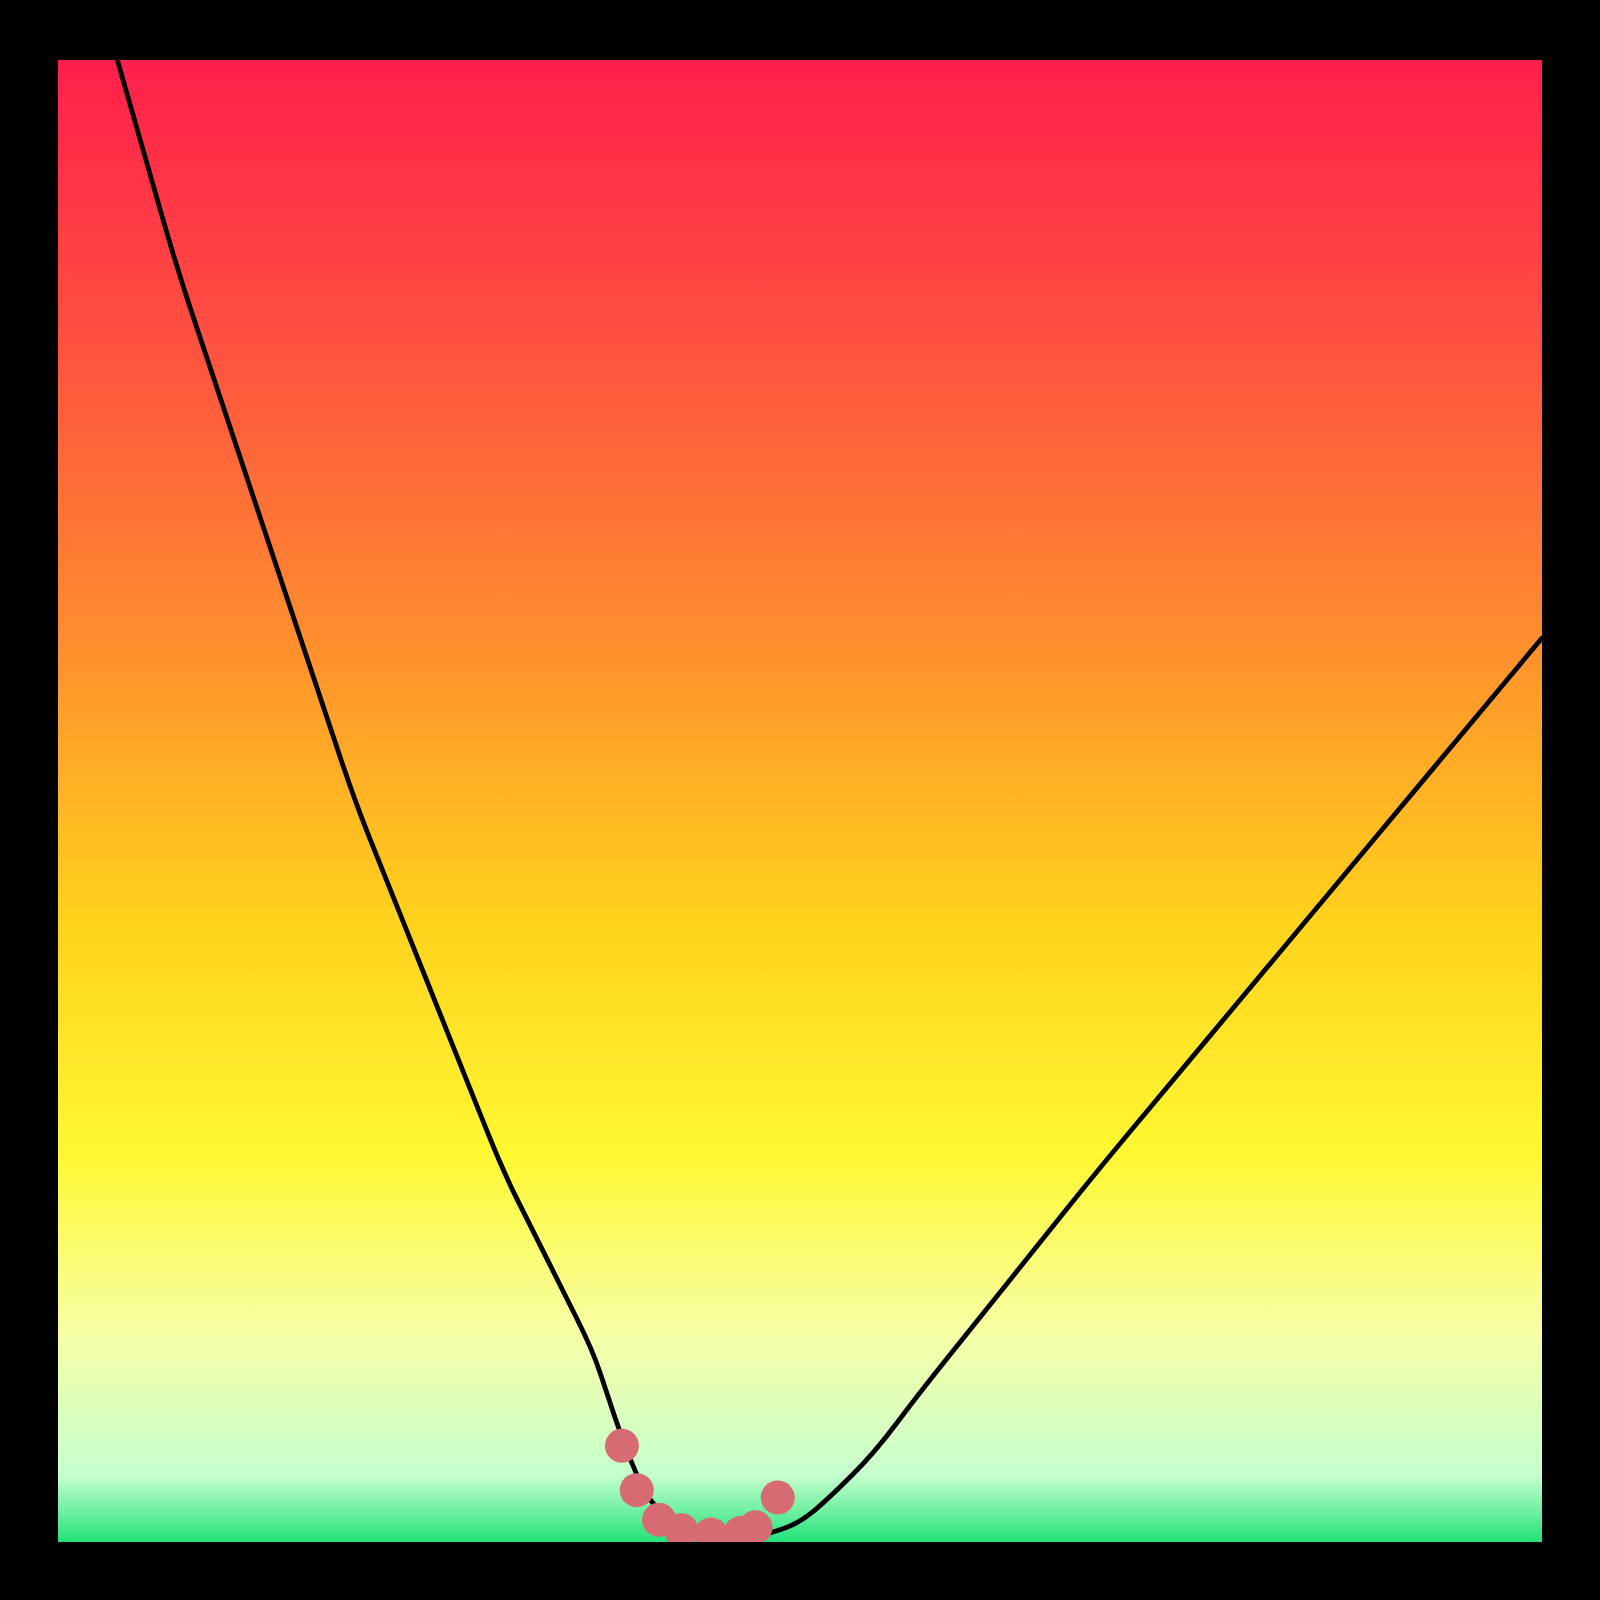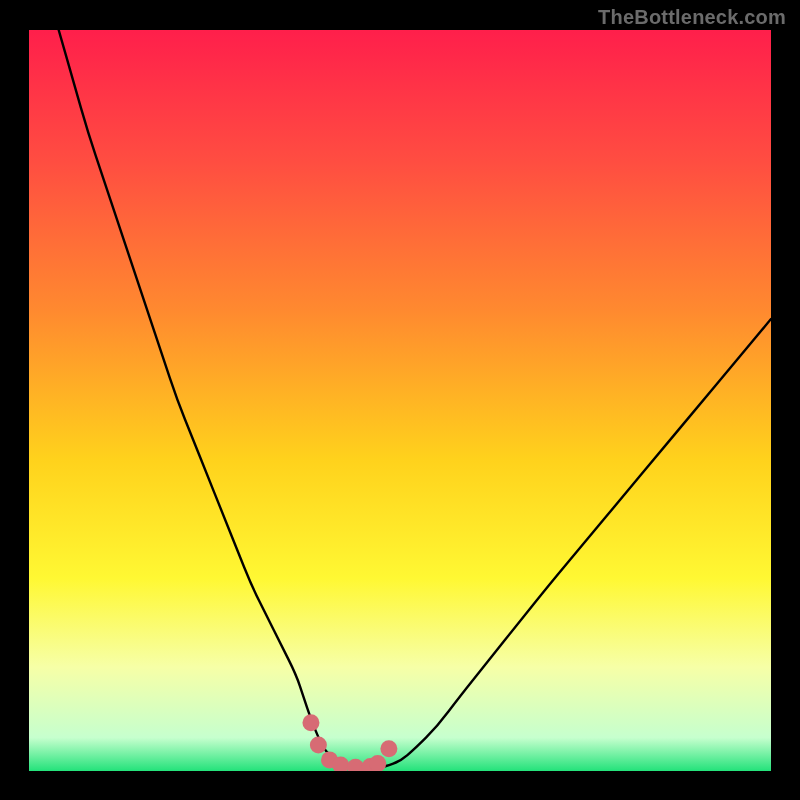--- a/index.html
+++ b/index.html
@@ -57,14 +57,13 @@
         <circle cx="281.96" cy="692.84" r="8.5" fill="#d76b74"></circle>
         <circle cx="289.38" cy="715.07" r="8.5" fill="#d76b74"></circle>
         <circle cx="300.51" cy="729.88" r="8.5" fill="#d76b74"></circle>
         <circle cx="311.64" cy="735.07" r="8.5" fill="#d76b74"></circle>
         <circle cx="326.48" cy="737.29" r="8.5" fill="#d76b74"></circle>
         <circle cx="341.32" cy="736.55" r="8.5" fill="#d76b74"></circle>
         <circle cx="348.74" cy="733.59" r="8.5" fill="#d76b74"></circle>
         <circle cx="359.87" cy="718.77" r="8.5" fill="#d76b74"></circle>
       </g>
   </svg>
-  <div class="attribution">TheBottleneck.com</div>
 </div>
 
 </body></html>

